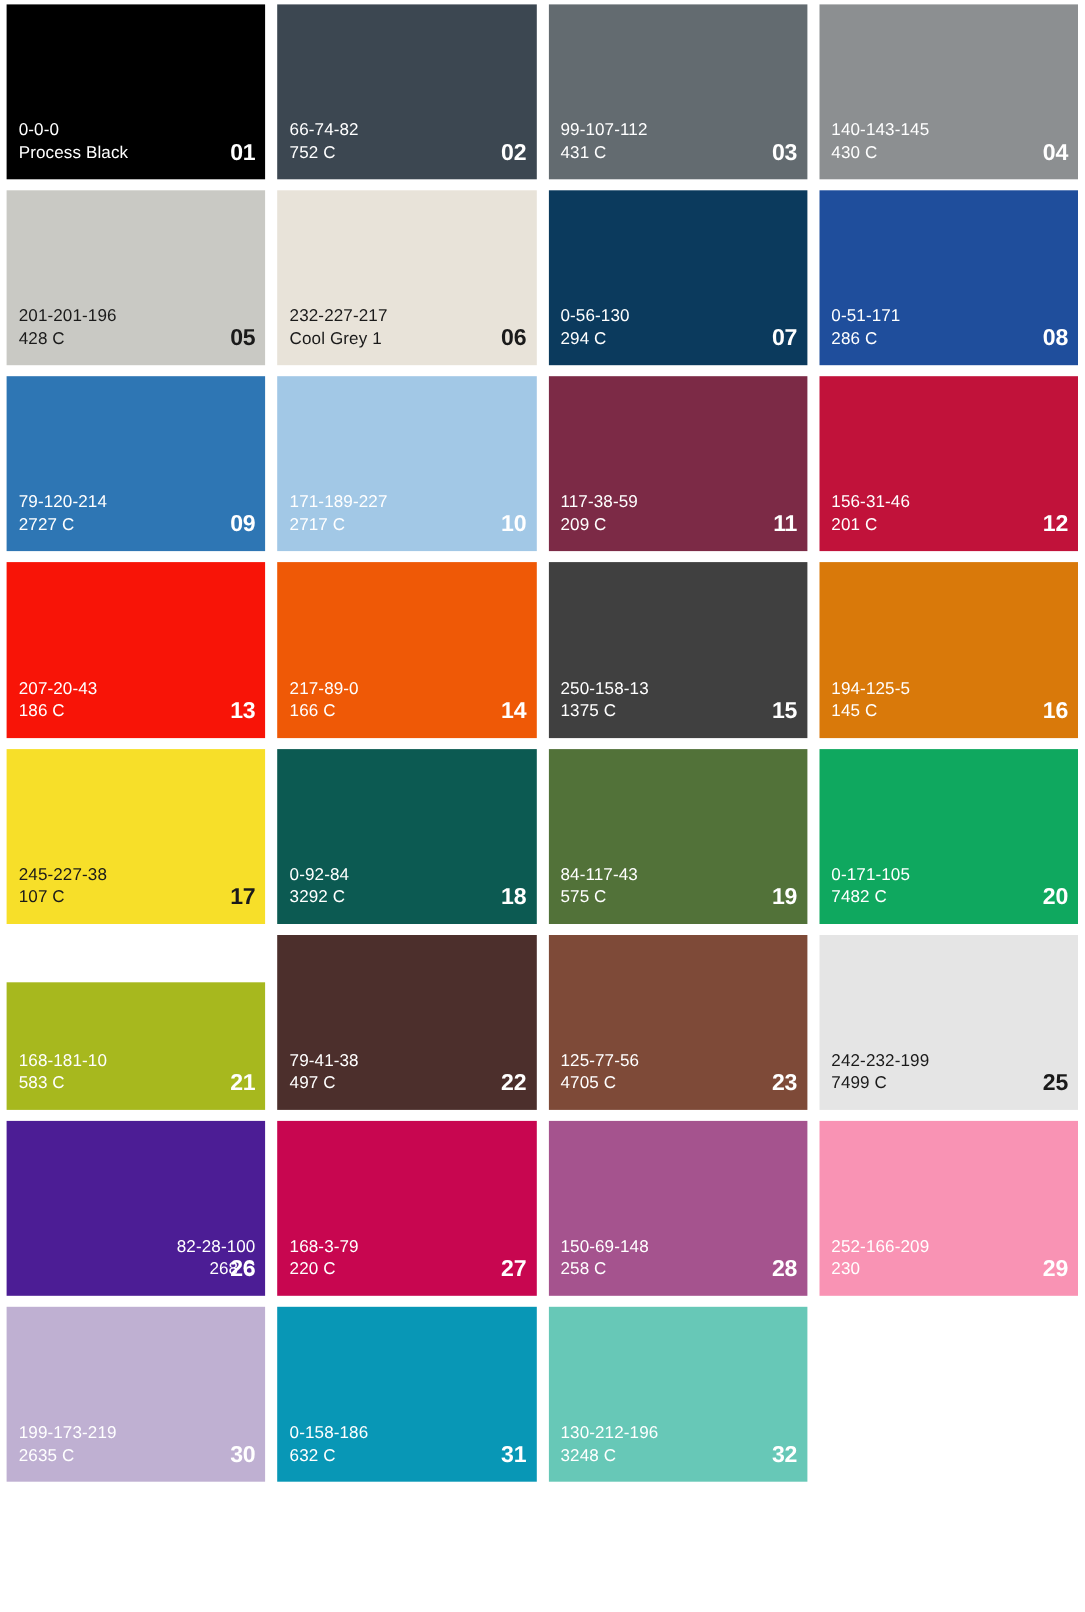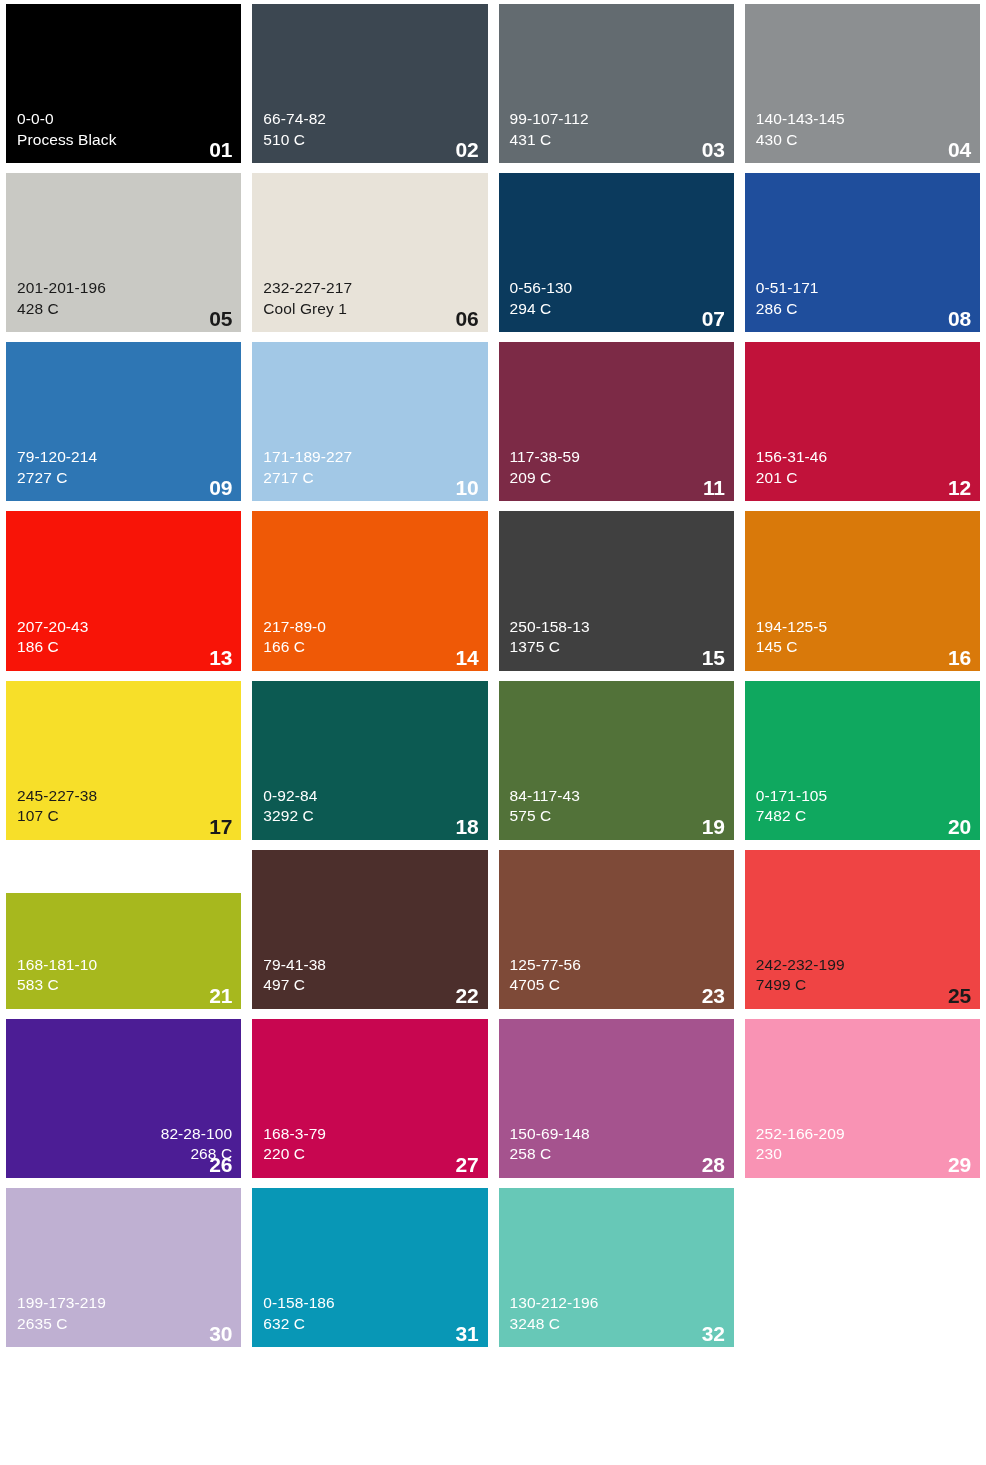--- a/index.html
+++ b/index.html
@@ -49,21 +49,21 @@
 
   .pantone-line {
     font-size: 15.5px;
     letter-spacing: 0.1px;
     white-space: nowrap;
   }
 
   .swatch-index {
     position: absolute;
     right: 9px;
-    bottom: 3px;
+    bottom: 14px;
     font-size: 21px;
     font-weight: bold;
     letter-spacing: -0.2px;
     line-height: 1;
   }
 
   .light-text .rgb-line,
   .light-text .pantone-line,
   .light-text .swatch-index { color: #ffffff; }
 
@@ -78,21 +78,21 @@
     <div class="swatch light-text" style="background: rgb(0, 0, 0);">
       <div class="swatch-labels">
         <div class="rgb-line">0-0-0</div>
         <div class="pantone-line">Process Black</div>
       </div>
       <div class="swatch-index">01</div>
     </div>
     <div class="swatch light-text" style="background: rgb(60, 71, 81);">
       <div class="swatch-labels">
         <div class="rgb-line">66-74-82</div>
-        <div class="pantone-line">510 C</div>
+        <div class="pantone-line">752 C</div>
       </div>
       <div class="swatch-index">02</div>
     </div>
     <div class="swatch light-text" style="background: rgb(99, 107, 112);">
       <div class="swatch-labels">
         <div class="rgb-line">99-107-112</div>
         <div class="pantone-line">431 C</div>
       </div>
       <div class="swatch-index">03</div>
     </div>
@@ -229,21 +229,21 @@
       </div>
       <div class="swatch-index">22</div>
     </div>
     <div class="swatch light-text" style="background: rgb(126, 74, 56);">
       <div class="swatch-labels">
         <div class="rgb-line">125-77-56</div>
         <div class="pantone-line">4705 C</div>
       </div>
       <div class="swatch-index">23</div>
     </div>
-    <div class="swatch dark-text" style="background: #ef4444;">
+    <div class="swatch dark-text" style="background: #e5e5e5;">
       <div class="swatch-labels">
         <div class="rgb-line">242-232-199</div>
         <div class="pantone-line">7499 C</div>
       </div>
       <div class="swatch-index">25</div>
     </div>
     <div class="swatch light-text" style="background: #4c1d95; text-align: right;">
       <div class="swatch-labels">
         <div class="rgb-line">82-28-100</div>
         <div class="pantone-line">268 C</div>

